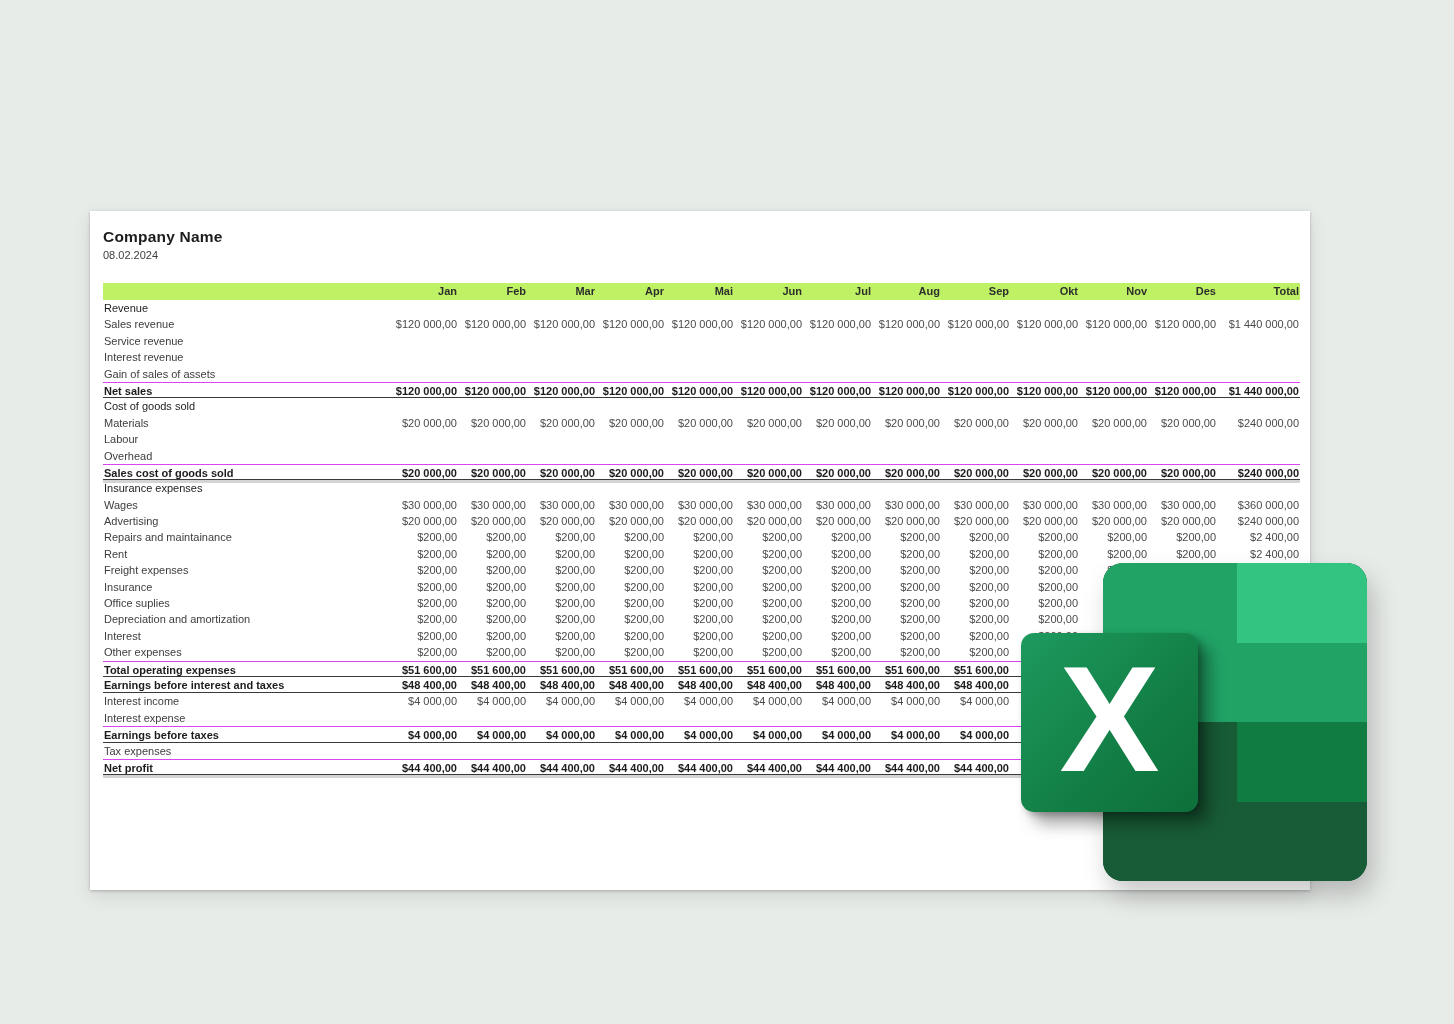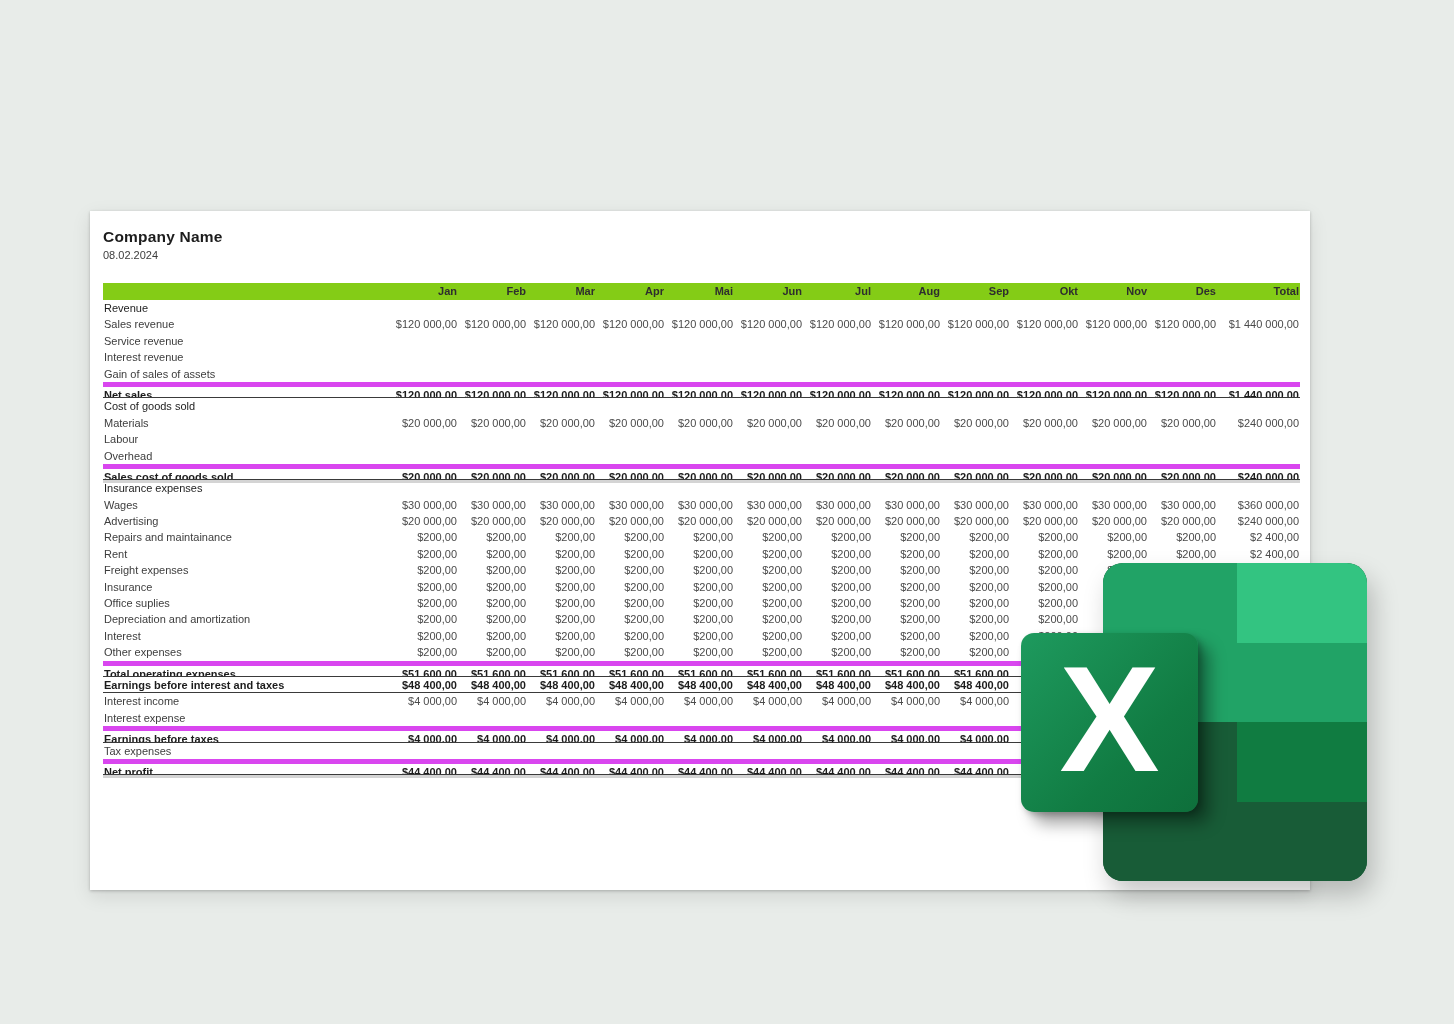--- a/index.html
+++ b/index.html
@@ -31,31 +31,31 @@
   .tbl{position:absolute;left:13px;top:72px;width:1197px;}
   .row{
     display:grid;
     grid-template-columns:290px repeat(12,69px) 78px;
     height:16.4px;line-height:16.4px;
     box-sizing:border-box;
     font-size:11px;color:#4a4a4a;
   }
   .row.head{
     height:17px;line-height:17px;
-    background:#84cc16;
+    background:#bef264;
     font-weight:bold;color:#2e2e2e;
   }
   .cell{overflow:hidden;white-space:nowrap;}
   .cell.label{color:#3d3d3d;padding-left:1px;}
   .cell.val{text-align:right;padding-right:5px;}
   .cell.total{padding-right:0;}
   .row.section .label{font-weight:normal;color:#1d1d1d;}
   .row.summary, .row.summary-thick{
     font-weight:bold;color:#1c1c1c;
-    border-top:5px solid #d946ef;border-bottom:1px solid #3a3a3a;
+    border-top:1px solid #d946ef;border-bottom:1px solid #3a3a3a;
   }
   .row.summary .label,.row.summary-thick .label{color:#1c1c1c;}
   .row.summary + .row.summary,
   .row.summary-thick + .row.summary,
   .row.summary + .row.summary-thick{border-top:none;}
   .row.summary-thick{box-shadow:0 3px 0 rgba(160,160,160,.45);}
 
   
   .xl-logo{position:absolute;left:1021px;top:563px;width:346px;height:318px;}
   .xl-back{

